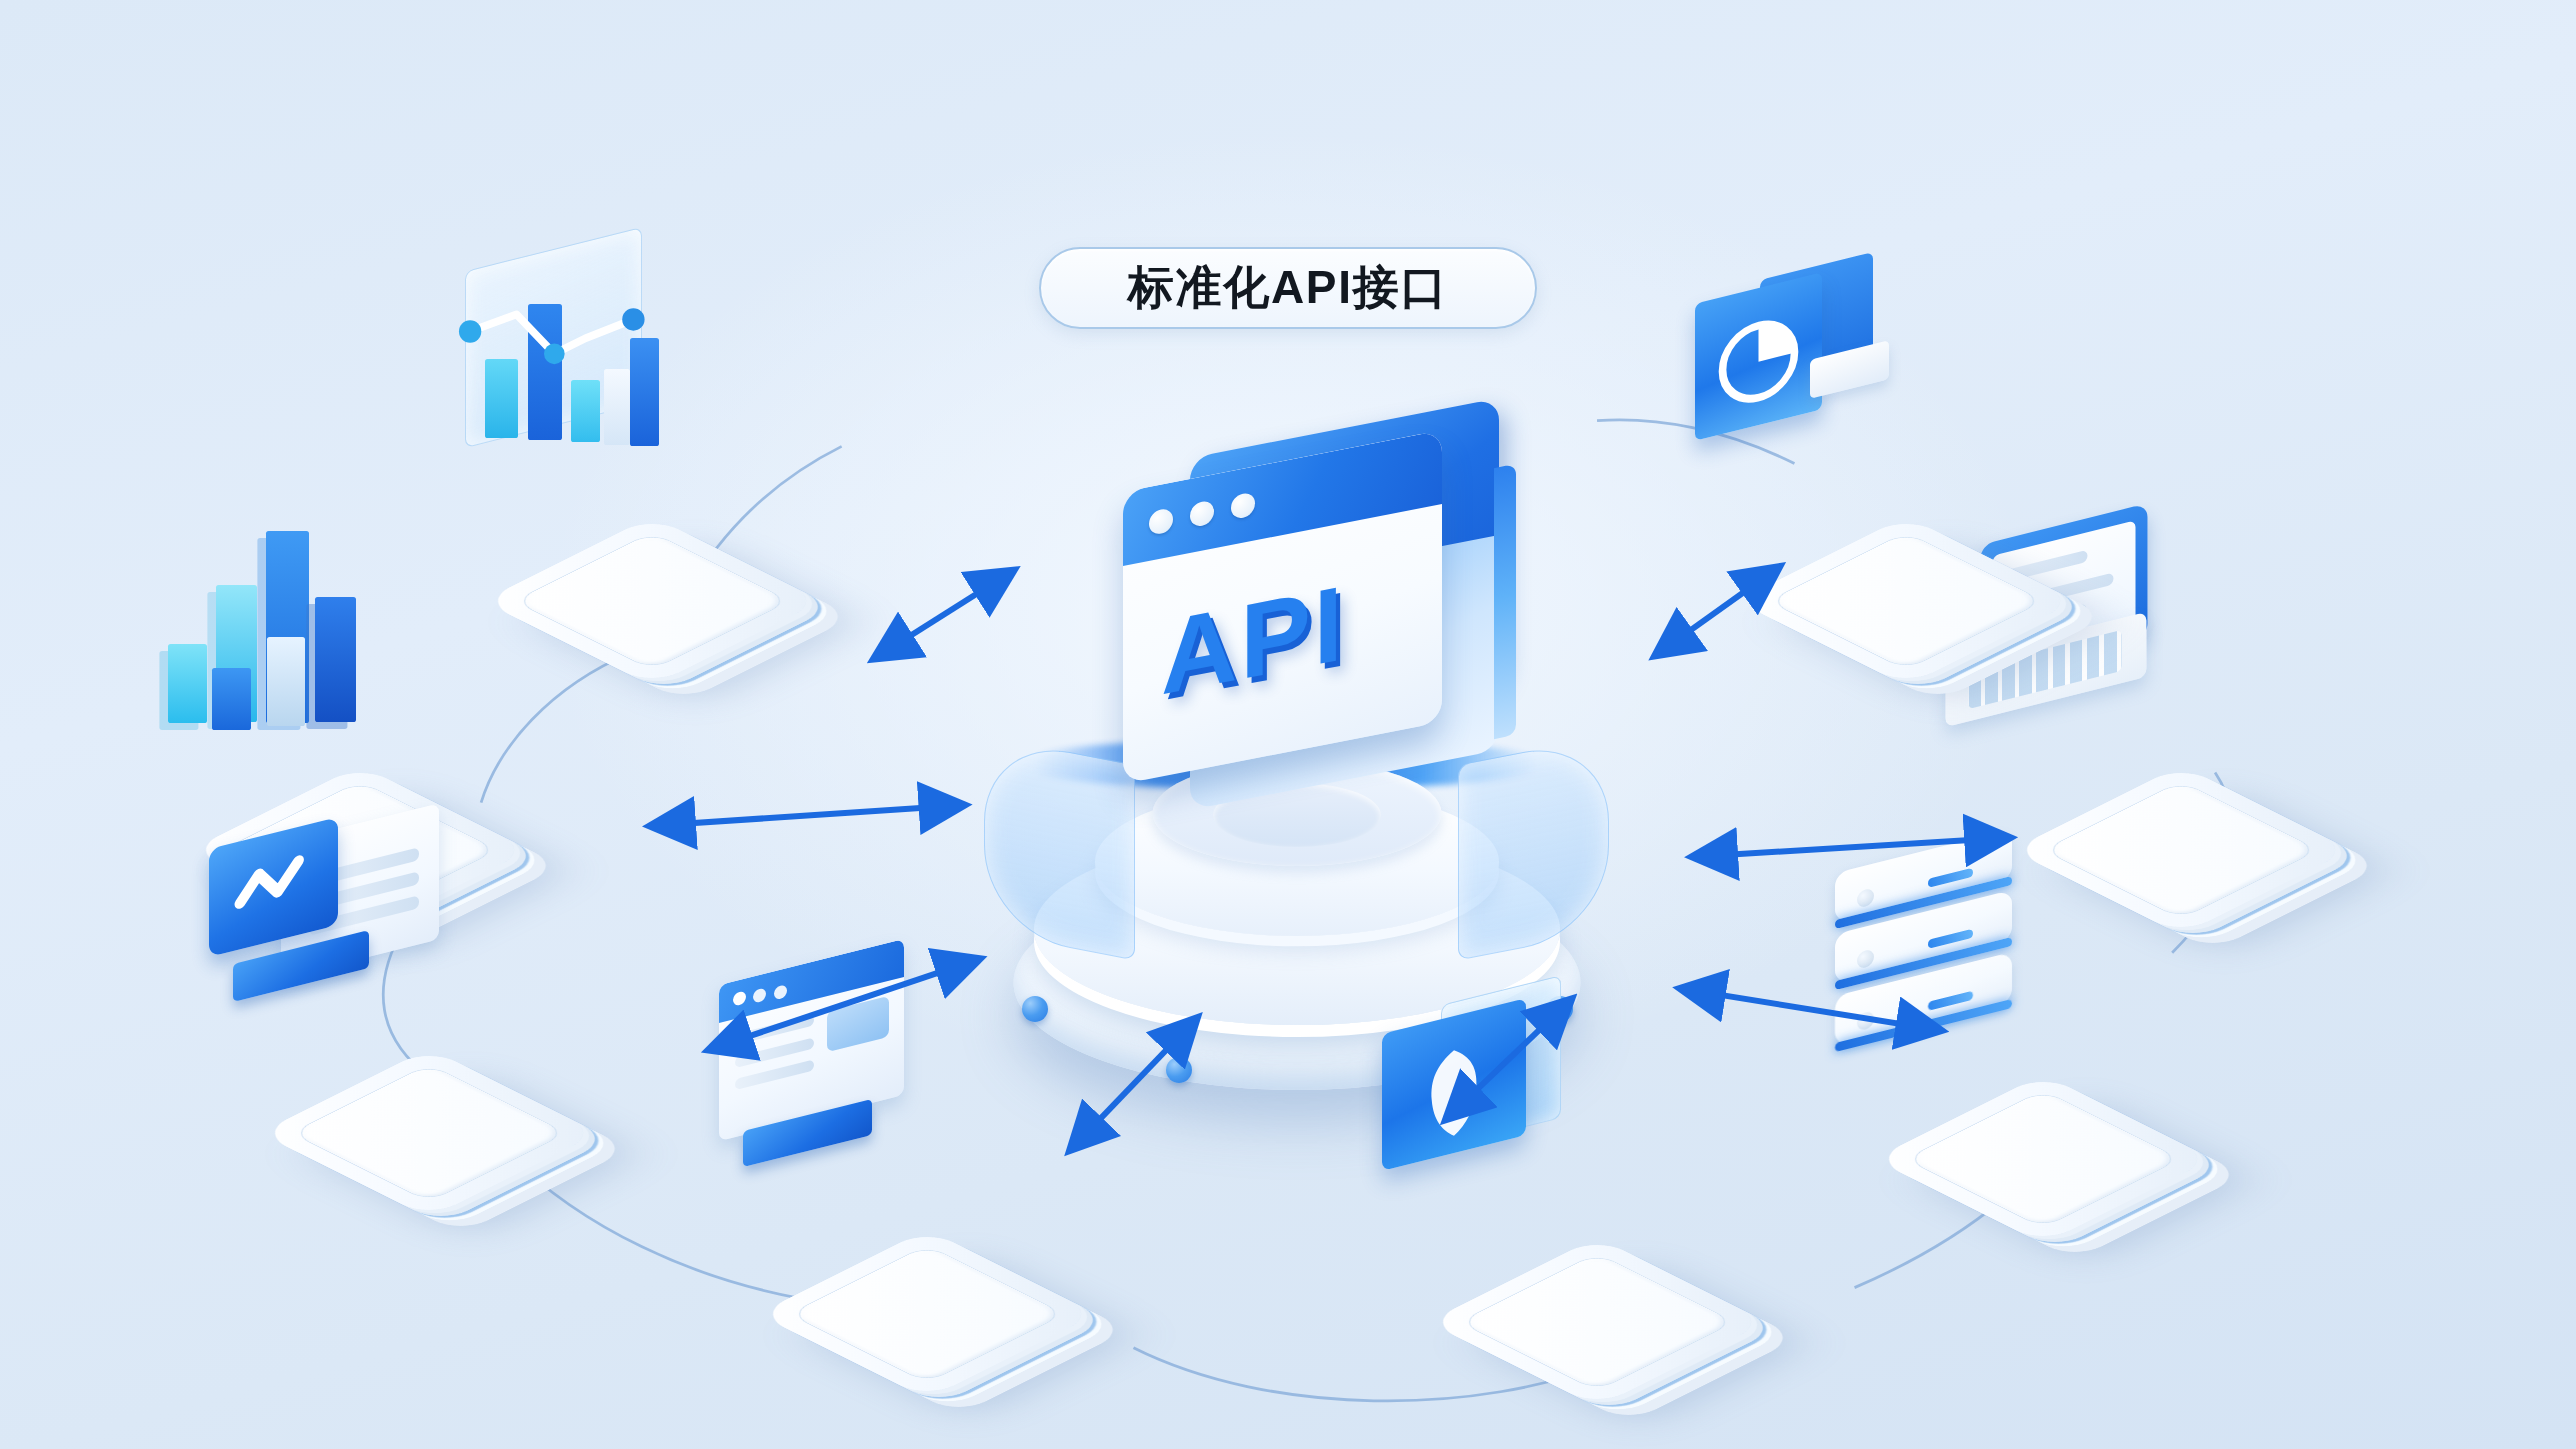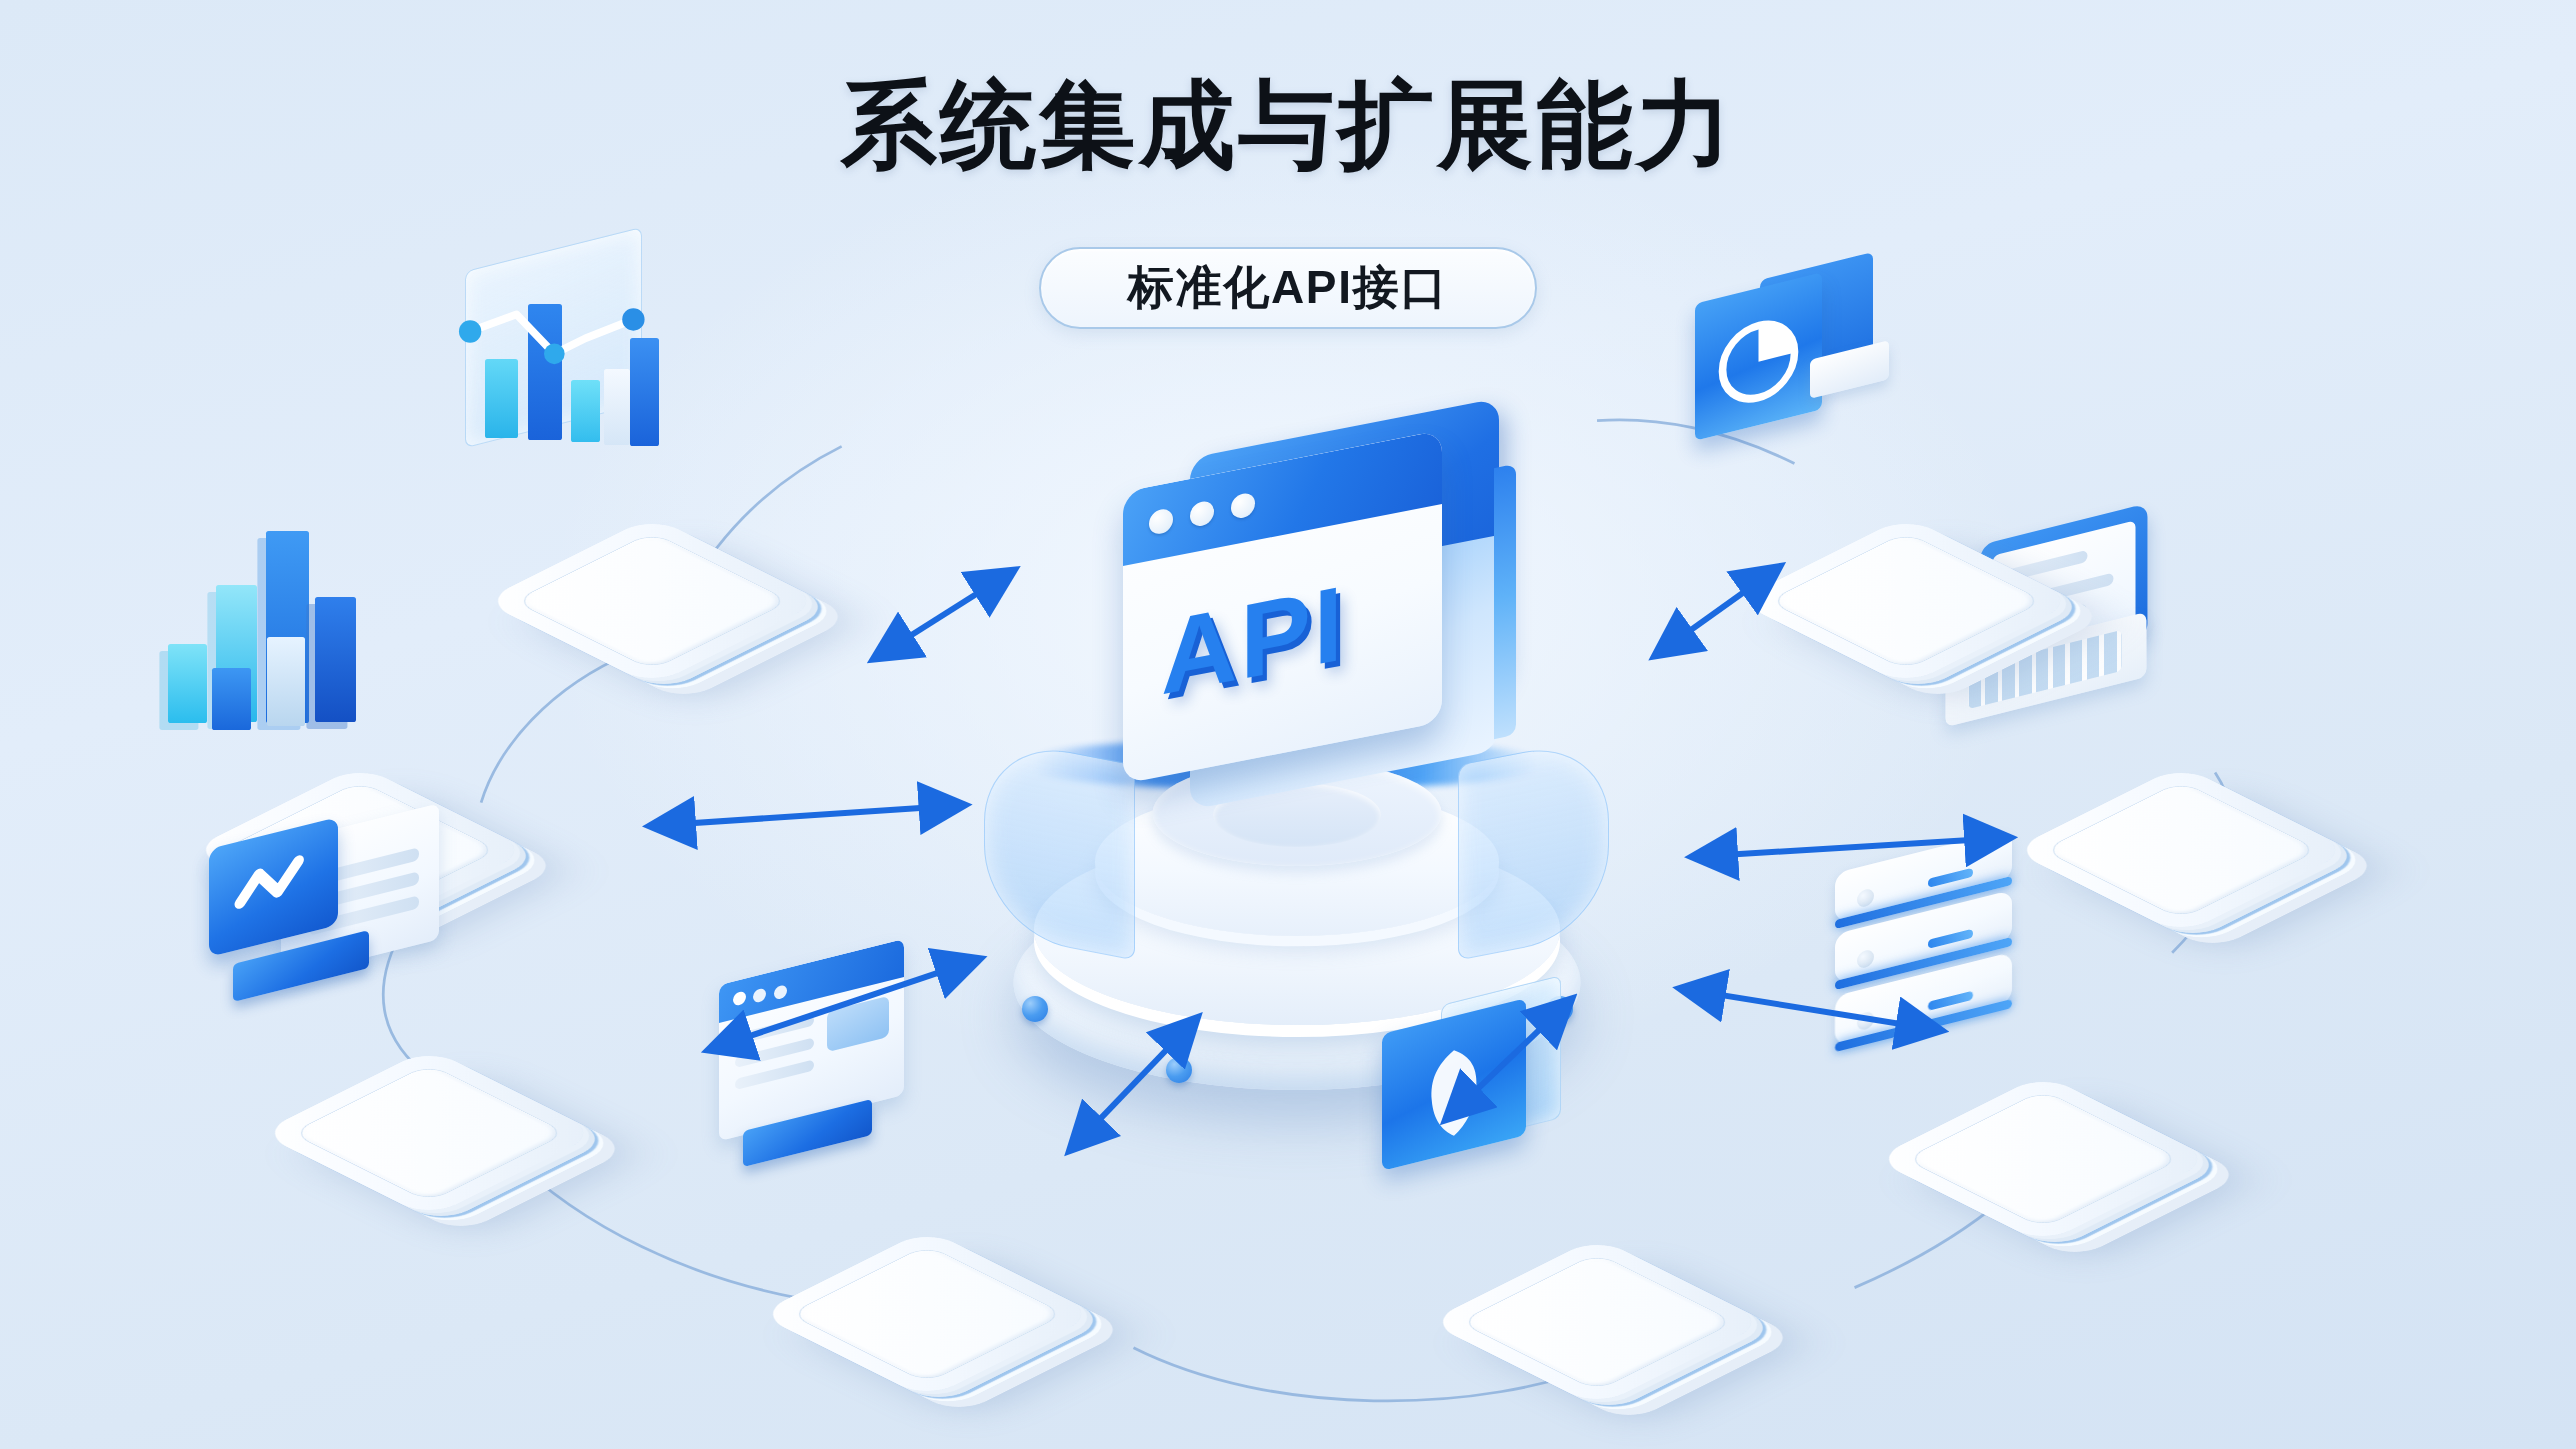--- a/index.html
+++ b/index.html
@@ -191,21 +191,20 @@
   .srv .dot {
     position:absolute; left:22px; top:24px; width:17px; height:17px; border-radius:50%;
     background:radial-gradient(circle at 35% 32%,#f4f9ff,#ccdcec);
   }
 </style>
 </head>
 <body>
 
 <div id="stage">
 
-  <div class="title">系统集成与扩展能力</div>
 
   <div class="pills">
     <div class="pill">标准化API接口</div>
   </div>
 
   <svg id="links" viewBox="0 0 3000 1688">
     <g fill="none" stroke="#7fa8d8" stroke-width="3.2" opacity=".72">
       <path d="M735,760 C640,800 580,870 560,935"></path>
       <path d="M470,1080 C430,1150 440,1210 500,1255"></path>
       <path d="M560,1310 C660,1430 820,1500 980,1520"></path>

